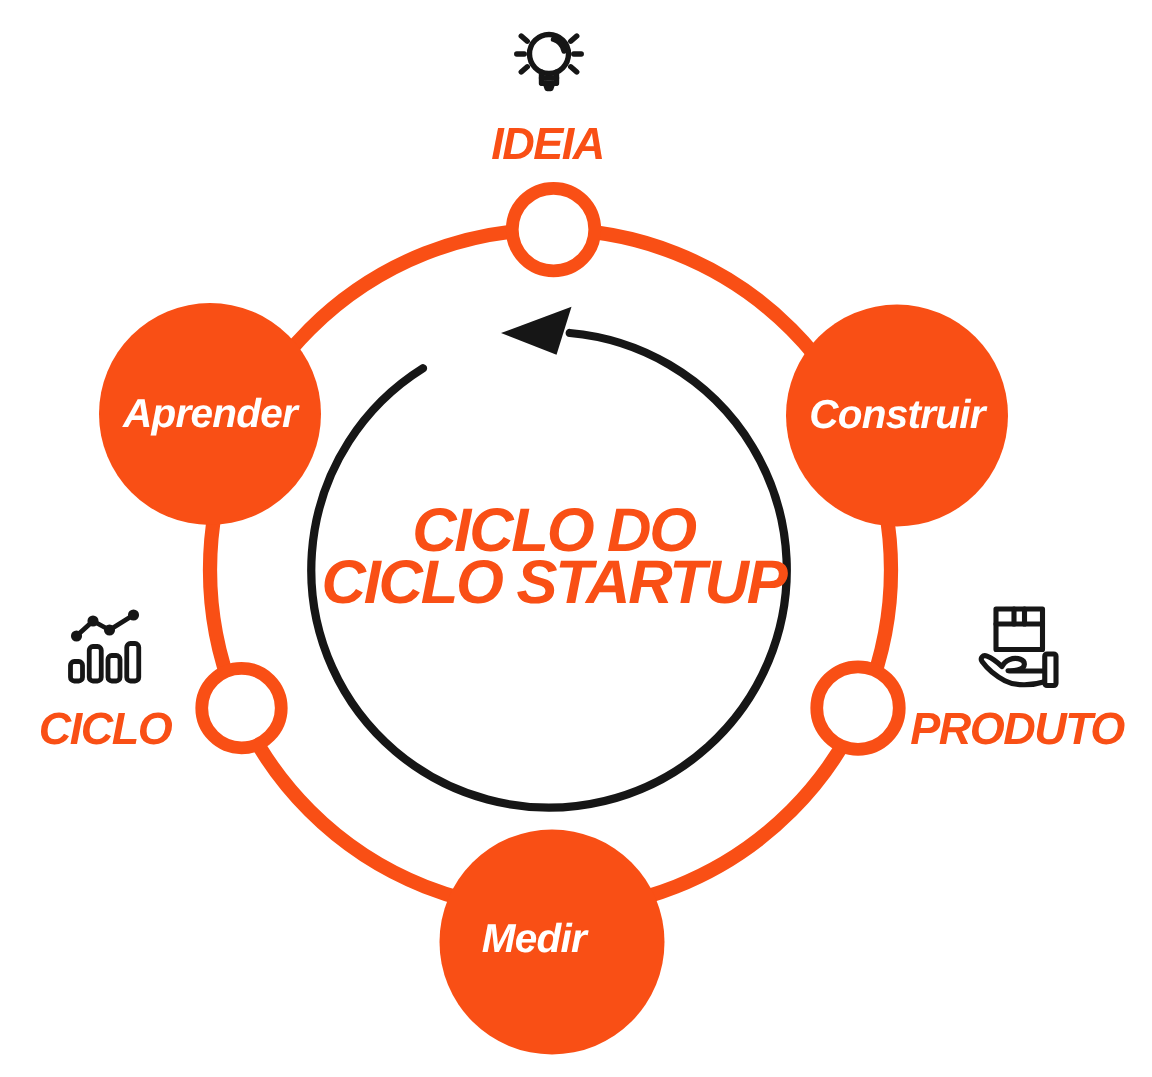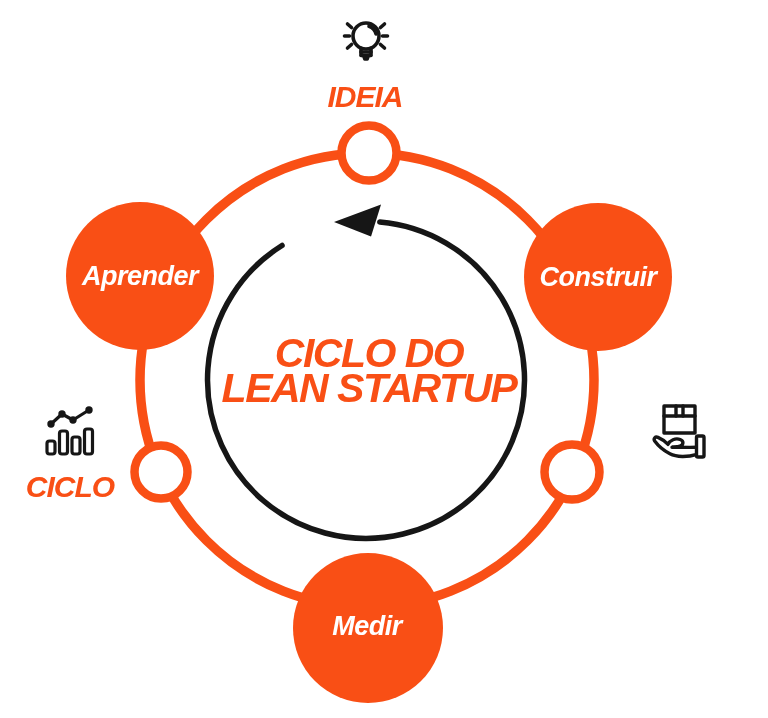--- a/index.html
+++ b/index.html
@@ -81,23 +81,24 @@
       <path fill="#FFFFFF" d="M24,47.2 C26.5,47.3 29.5,47 32,46.1 C35.6,44.9 36.1,41 32.2,39.5
                C27.5,37.7 21.8,40.2 20,44.4 C16.9,41.4 13.8,38.9 10,37.4
                C7.2,36.3 5.2,38.6 6.7,41 C9.8,45.3 15.3,50.3 21.9,53.8
                C28.5,57.3 39.5,57.3 49,54.3 L49,47.3 C40.5,47.4 31.5,47.3 24,47.2 Z"></path>
       <rect x="48.5" y="36" width="7.5" height="21" rx="1.5" fill="#FFFFFF"></rect>
     </g>
   </svg>
 
   <div class="abs stage-label" style="left:365px;top:97px;">IDEIA</div>
   <div class="abs stage-label" style="left:70px;top:487px;">CICLO</div>
+  <div class="abs stage-label" style="left:678px;top:487px;">PRODUTO</div>
 
   <div class="abs center-title" style="left:369px;top:371px;">
     <div>CICLO DO</div>
-    <div>LEAN STARTUP</div>
+    <div>CICLO STARTUP</div>
   </div>
 
   <div class="abs node-label" style="left:598px;top:277px;">Construir</div>
   <div class="abs node-label" style="left:140px;top:276px;">Aprender</div>
-  <div class="abs node-label" style="left:367px;top:626px;">Medir</div>
+  <div class="abs node-label" style="left:356px;top:626px;">Medir</div>
 
 </div>
 
 </body></html>

